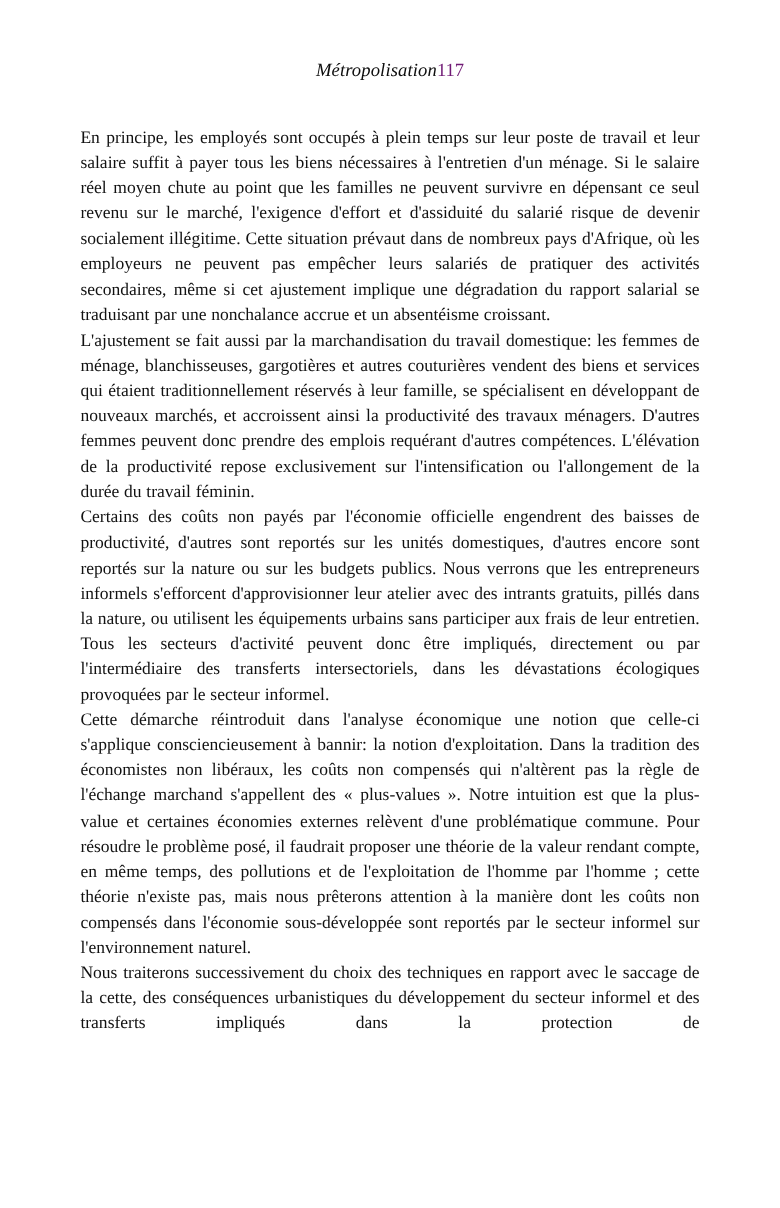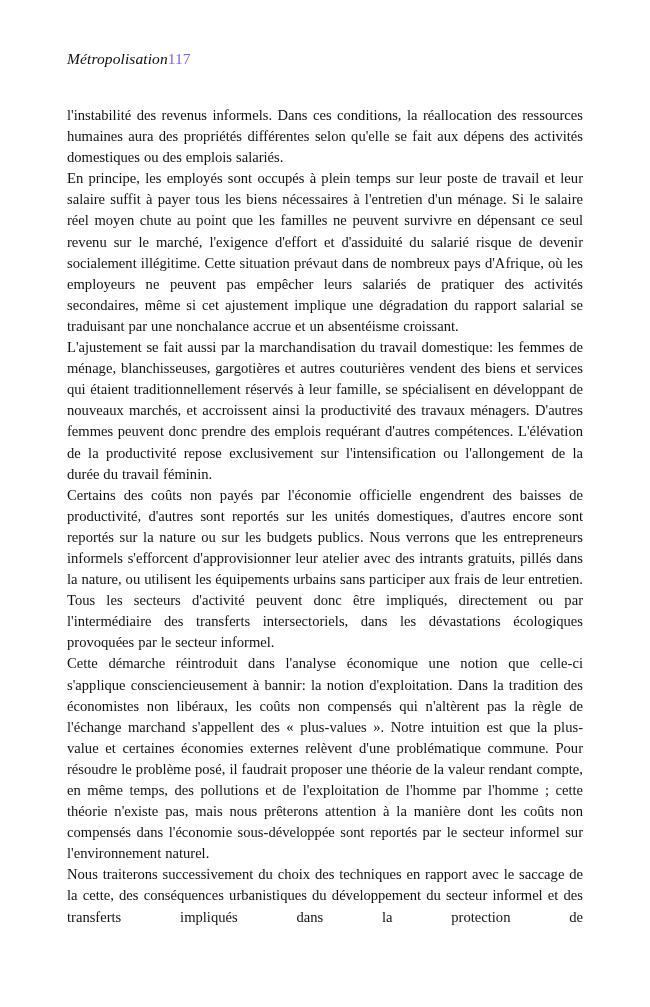--- a/index.html
+++ b/index.html
@@ -20,33 +20,33 @@
     box-sizing: border-box;
   }
   .running-head {
     position: absolute;
     left: 67px;
     right: 67px;
     top: 50px;
     height: 22px;
     display: flex;
     align-items: baseline;
-    justify-content: flex-start;
+    justify-content: center;
   }
   .running-head .head-title {
     font-style: italic;
     font-size: 15.5px;
     letter-spacing: 0.1px;
     color: #0d0d0d;
     white-space: nowrap;
   }
   .running-head .head-folio {
     font-style: normal;
     font-size: 15.5px;
-    color: #8b5cf6;
+    color: #701a75;
     white-space: nowrap;
   }
   .text-block {
     position: absolute;
     left: 67px;
     top: 105px;
     width: 516px;
   }
   .para {
     margin: 0;
@@ -68,21 +68,20 @@
 <body>
 
 <div class="page">
 
   <div class="running-head">
     <span class="head-title">Métropolisation</span>
     <span class="head-folio">117</span>
   </div>
 
   <div class="text-block">
-    <p class="para">l'instabilité des revenus informels. Dans ces conditions, la réallocation des ressources humaines aura des propriétés différentes selon qu'elle se fait aux dépens des activités domestiques ou des emplois salariés.</p>
     <p class="para">En principe, les employés sont occupés à plein temps sur leur poste de travail et leur salaire suffit à payer tous les biens nécessaires à l'entretien d'un ménage. Si le salaire réel moyen chute au point que les familles ne peuvent survivre en dépensant ce seul revenu sur le marché, l'exigence d'effort et d'assiduité du salarié risque de devenir socialement illégitime. Cette situation prévaut dans de nombreux pays d'Afrique, où les  employeurs ne peuvent pas empêcher leurs salariés de pratiquer des activités secondaires, même si cet ajustement implique une dégradation du rapport salarial se traduisant par une nonchalance accrue et un absentéisme croissant.</p>
     <p class="para">L'ajustement se fait aussi par la marchandisation du travail domestique: les femmes de ménage, blanchisseuses, gargotières et autres couturières vendent des biens et services qui étaient traditionnellement réservés à leur famille, se spécialisent en développant de nouveaux marchés, et accroissent ainsi la productivité des travaux ménagers. D'autres femmes peuvent donc prendre des emplois requérant d'autres compétences. L'élévation de la productivité repose exclusivement sur l'intensification ou l'allongement de la durée du travail féminin.</p>
     <p class="para">Certains des coûts non payés par l'économie officielle engendrent des baisses de productivité, d'autres sont reportés sur les unités domestiques, d'autres encore sont reportés sur la nature ou sur les budgets publics. Nous verrons que les entrepreneurs informels s'efforcent d'approvisionner leur atelier avec des intrants gratuits, pillés dans la nature, ou utilisent les équipements urbains sans participer aux frais de leur entretien. Tous les secteurs d'activité peuvent donc être impliqués, directement ou par l'intermédiaire des transferts intersectoriels, dans les dévastations écologiques provoquées par le secteur informel.</p>
     <p class="para">Cette démarche réintroduit dans l'analyse économique une notion que celle-ci s'applique consciencieusement à bannir: la notion d'exploitation. Dans la tradition des économistes non libéraux, les coûts non compensés qui n'altèrent pas la règle de l'échange marchand s'appellent des « plus-values ». Notre intuition est que la plus-value et certaines économies externes relèvent d'une problématique commune. Pour résoudre le problème posé, il faudrait proposer une théorie de la valeur rendant compte, en même temps, des pollutions et de l'exploitation de l'homme par l'homme ; cette théorie n'existe pas, mais nous prêterons attention à la manière dont les coûts non compensés dans l'économie sous-développée sont reportés par le secteur informel sur l'environnement naturel.</p>
     <p class="para">Nous traiterons successivement du choix des techniques en rapport avec le saccage de la cette, des conséquences urbanistiques du développement du secteur informel et des transferts impliqués dans la protection de</p>
   </div>
 
 </div>
 
 </body></html>

